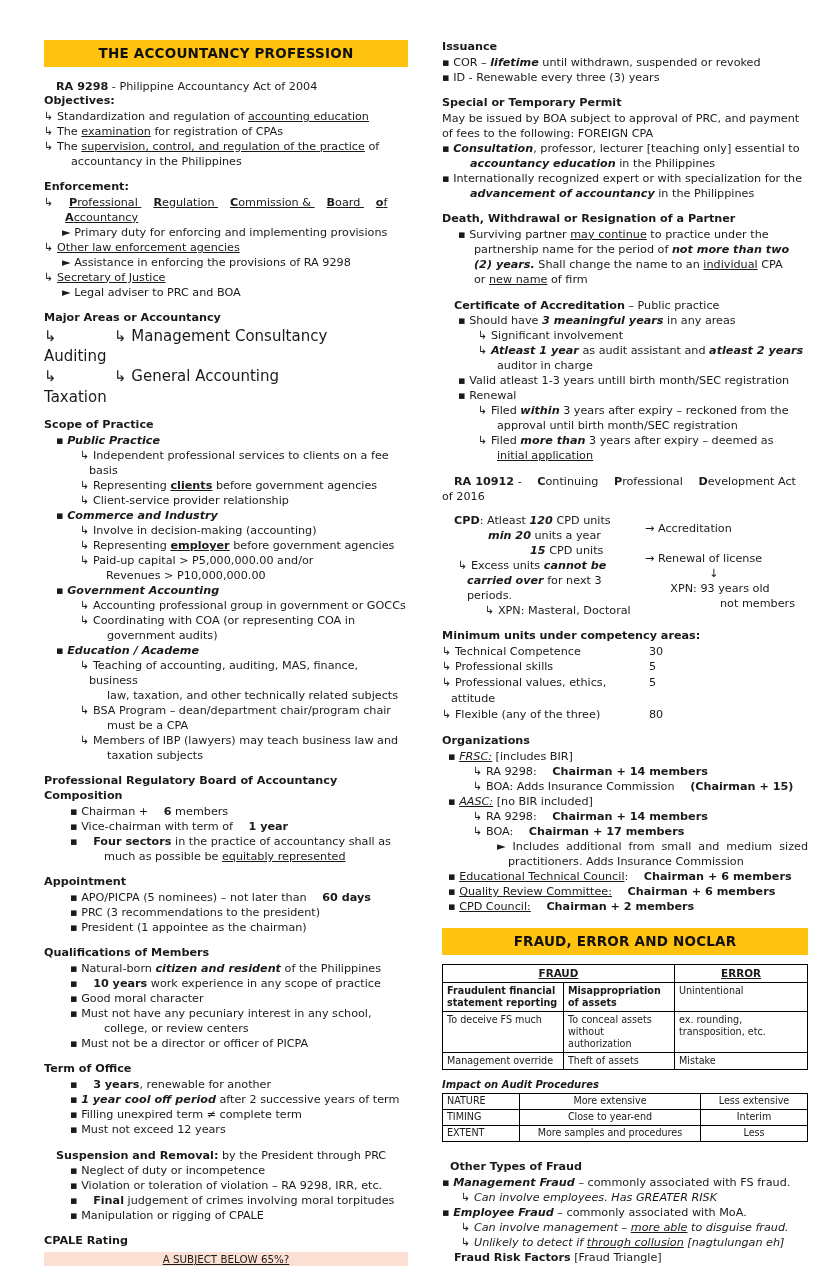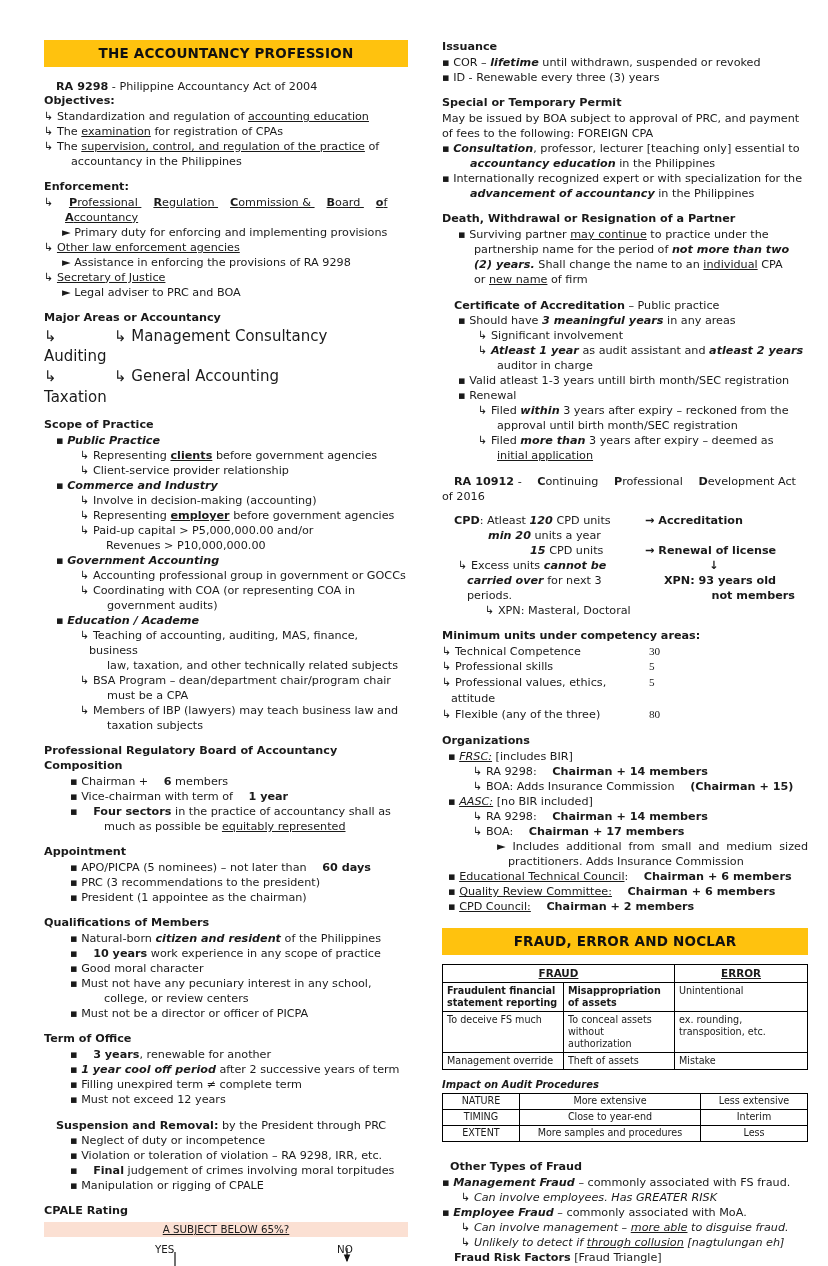--- a/index.html
+++ b/index.html
@@ -51,37 +51,37 @@
     position:absolute;background:#FBE0D3;height:15px;
     font-size:10.3px;line-height:15px;text-align:center;white-space:nowrap;
   }
   .band span{text-decoration:underline;text-underline-offset:1px;}
   .flab{position:absolute;font-size:10.3px;line-height:1;}
   .flow svg{position:absolute;left:0;top:0;overflow:visible;}
 
   
   .cpdwrap{position:relative;}
   .cpd-left{width:200px;}
-  .cpd-right{position:absolute;left:203px;top:0;width:160px;font-size:11.2px;line-height:1.34;font-weight:bold;}
+  .cpd-right{position:absolute;left:203px;top:8px;width:160px;font-size:11.2px;line-height:1.34;}
   .cpd-right .ctr{text-align:center;}
   .cpd-right .rt{text-align:right;}
 
   .units{display:flex;font-size:11.2px;line-height:1.42;}
   .units .nm{width:198px;flex:0 0 198px;padding-left:9px;text-indent:-9px;}
-  .units .vl{width:40px;text-align:left;font-family:Liberation Serif, serif;}
+  .units .vl{width:40px;text-align:left;}
 
   
   table{border-collapse:collapse;width:100%;font-size:9.6px;}
   table.fraud td,table.fraud th{border:1px solid #000;padding:2px 4px;vertical-align:top;line-height:1.25;text-align:left;font-weight:normal;}
   table.fraud .hdr{text-align:center;font-weight:bold;font-size:10.4px;}
   table.fraud .hdr span{text-decoration:underline;text-underline-offset:1px;}
   table.fraud .sub{font-weight:bold;}
   table.impact{margin-top:3px;}
   table.impact td{border:1px solid #000;padding:1.5px 4px;line-height:1.25;}
-  table.impact .lbl{text-align:center;width:68px;}
+  table.impact .lbl{width:68px;}
   table.impact .mid{text-align:center;}
   table.impact .rgt{text-align:center;width:98px;}
   .tcap{font-weight:bold;font-style:italic;font-size:10px;margin-top:9px;margin-bottom:1px;}
 </style>
 </head>
 <body>
 
 <div class="page">
 <div class="cols">
 
@@ -117,20 +117,21 @@
       <div class="majrow">
         <div class="a">↳ <span>Taxation</span></div>
         <div>↳ <span>General Accounting</span></div>
       </div>
     </div>
 
     <div class="blk">
       <div class="h">Scope of Practice</div>
 
       <div class="ln bul">▪ <span class="bi">Public Practice</span></div>
+      <div class="ln l3">↳ Independent professional services to clients on a fee basis</div>
       <div class="ln l3">↳ Representing <span class="bu">clients</span> before government agencies</div>
       <div class="ln l3">↳ Client-service provider relationship</div>
 
       <div class="ln bul">▪ <span class="bi">Commerce and Industry</span></div>
       <div class="ln l3">↳ Involve in decision-making (accounting)</div>
       <div class="ln l3">↳ Representing <span class="bu">employer</span> before government agencies</div>
       <div class="ln l3">↳ Paid-up capital &gt; P5,000,000.00 and/or</div>
       <div class="ln" style="padding-left:62px">Revenues &gt; P10,000,000.00</div>
 
       <div class="ln bul">▪ <span class="bi">Government Accounting</span></div>

